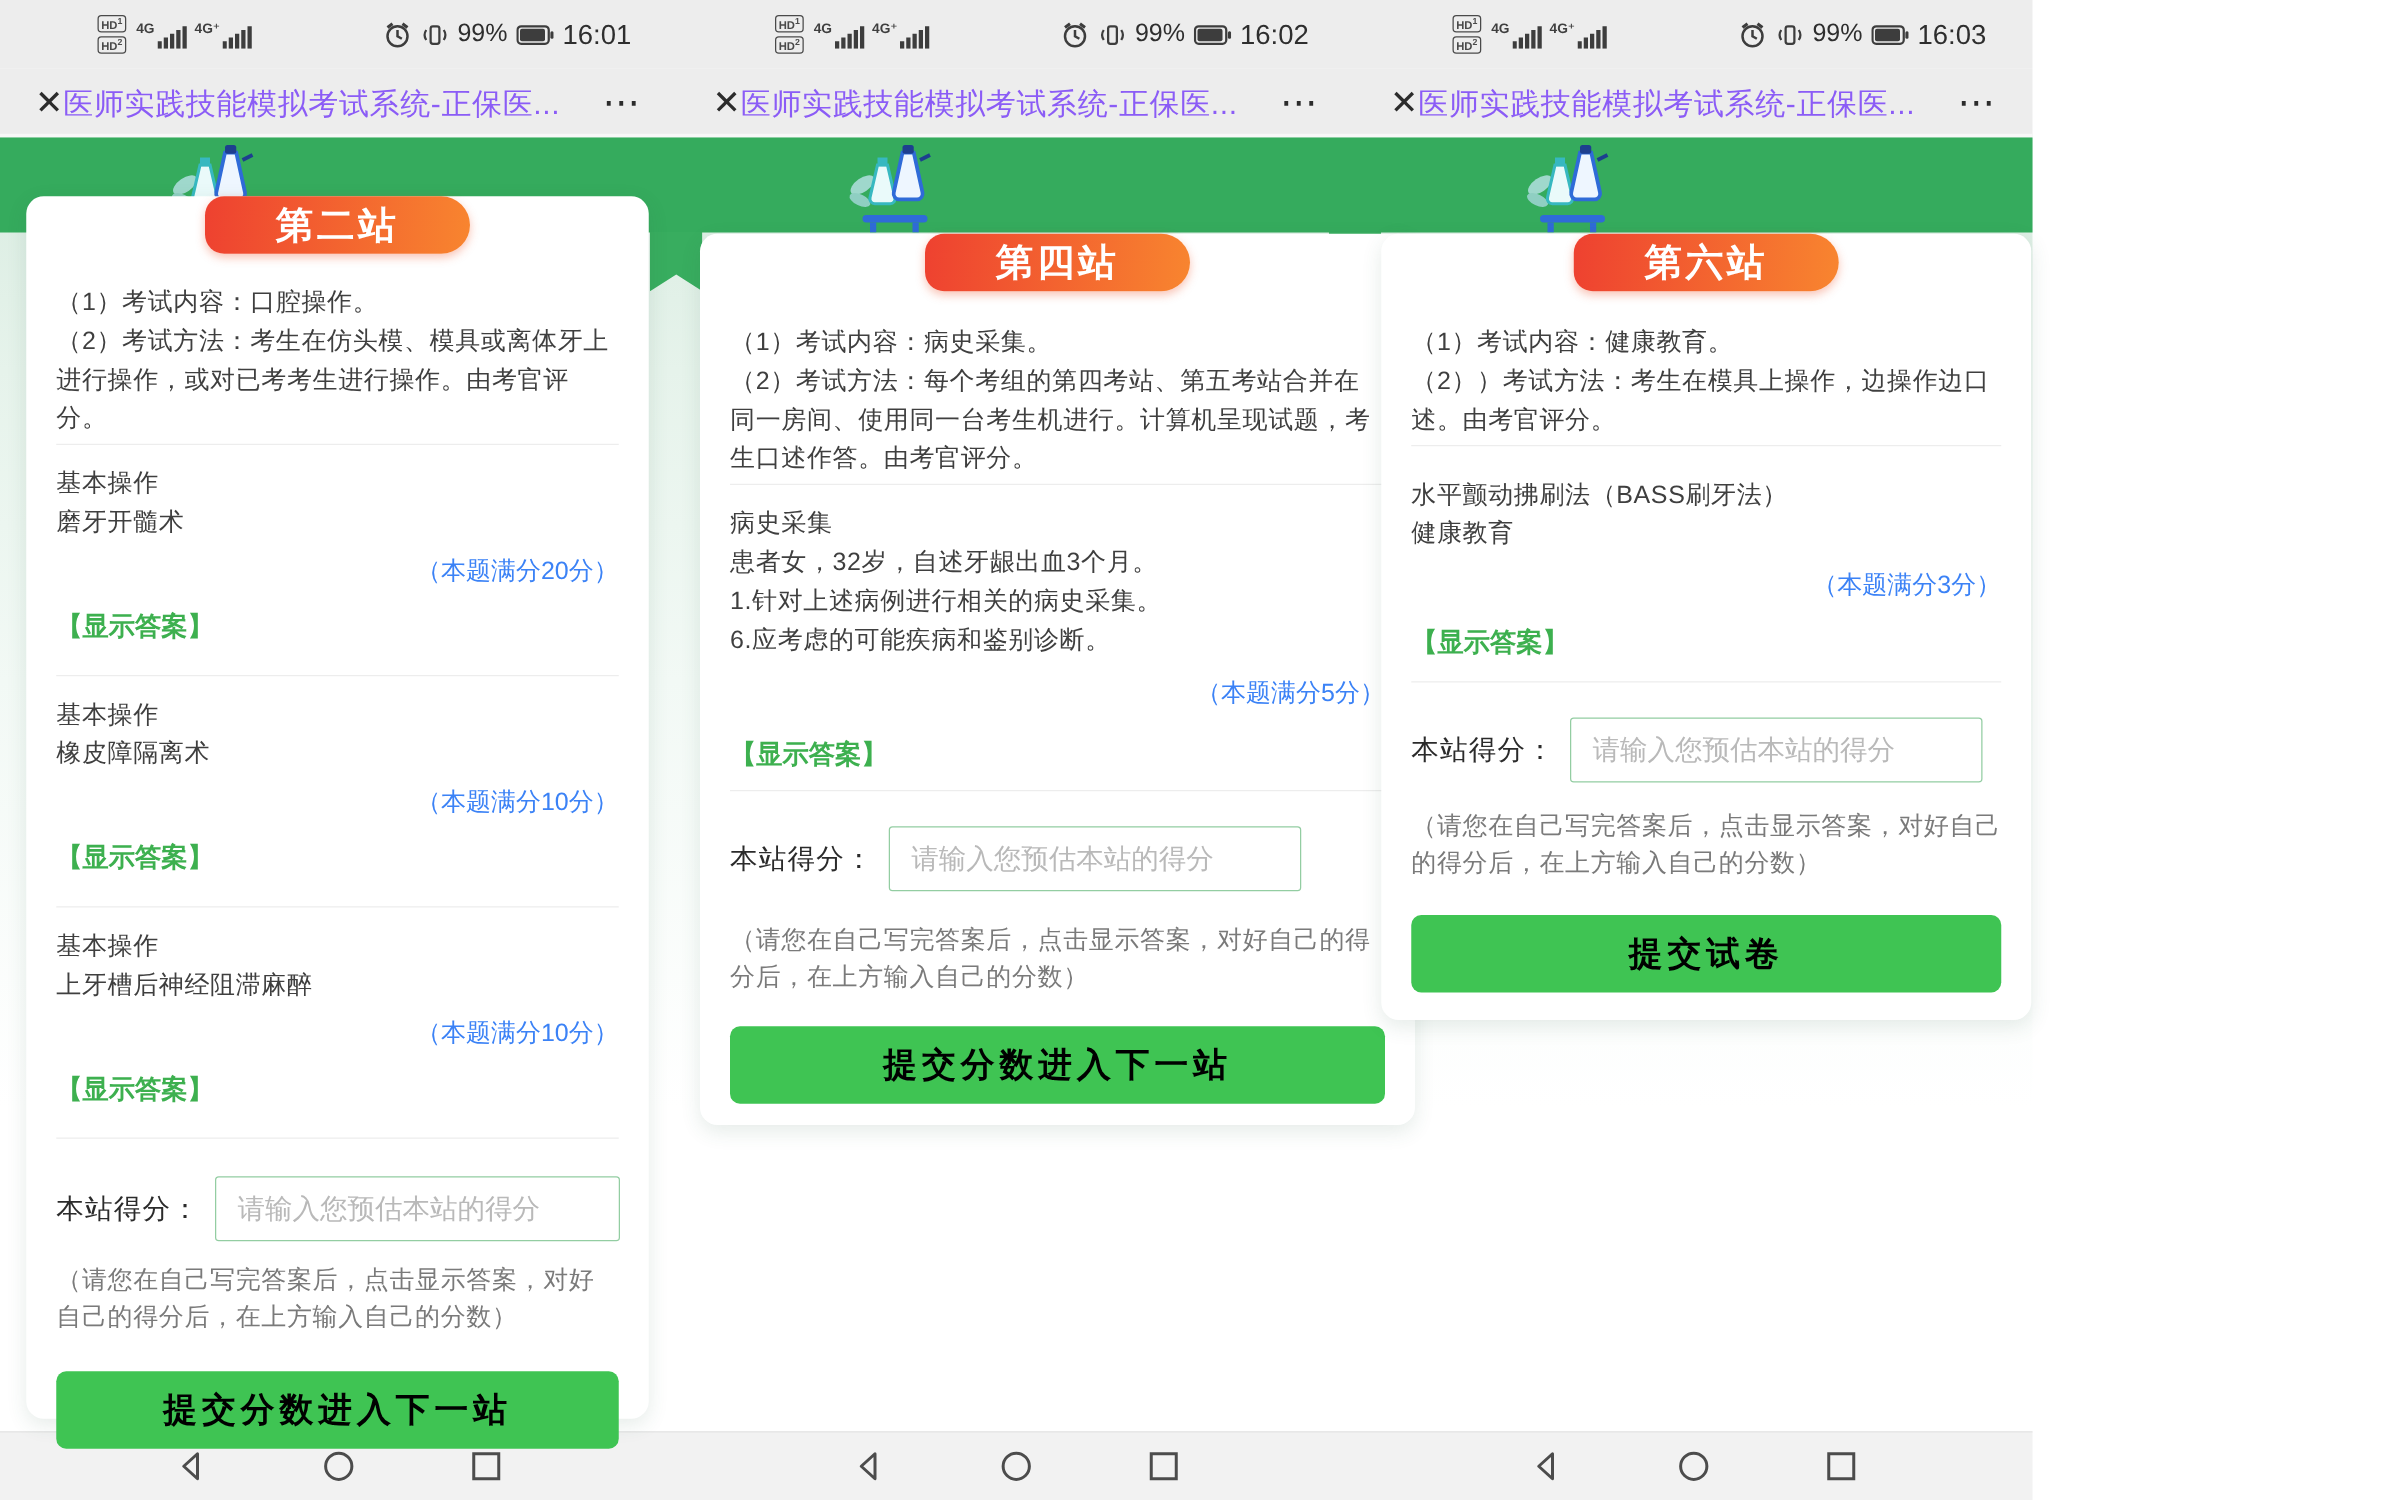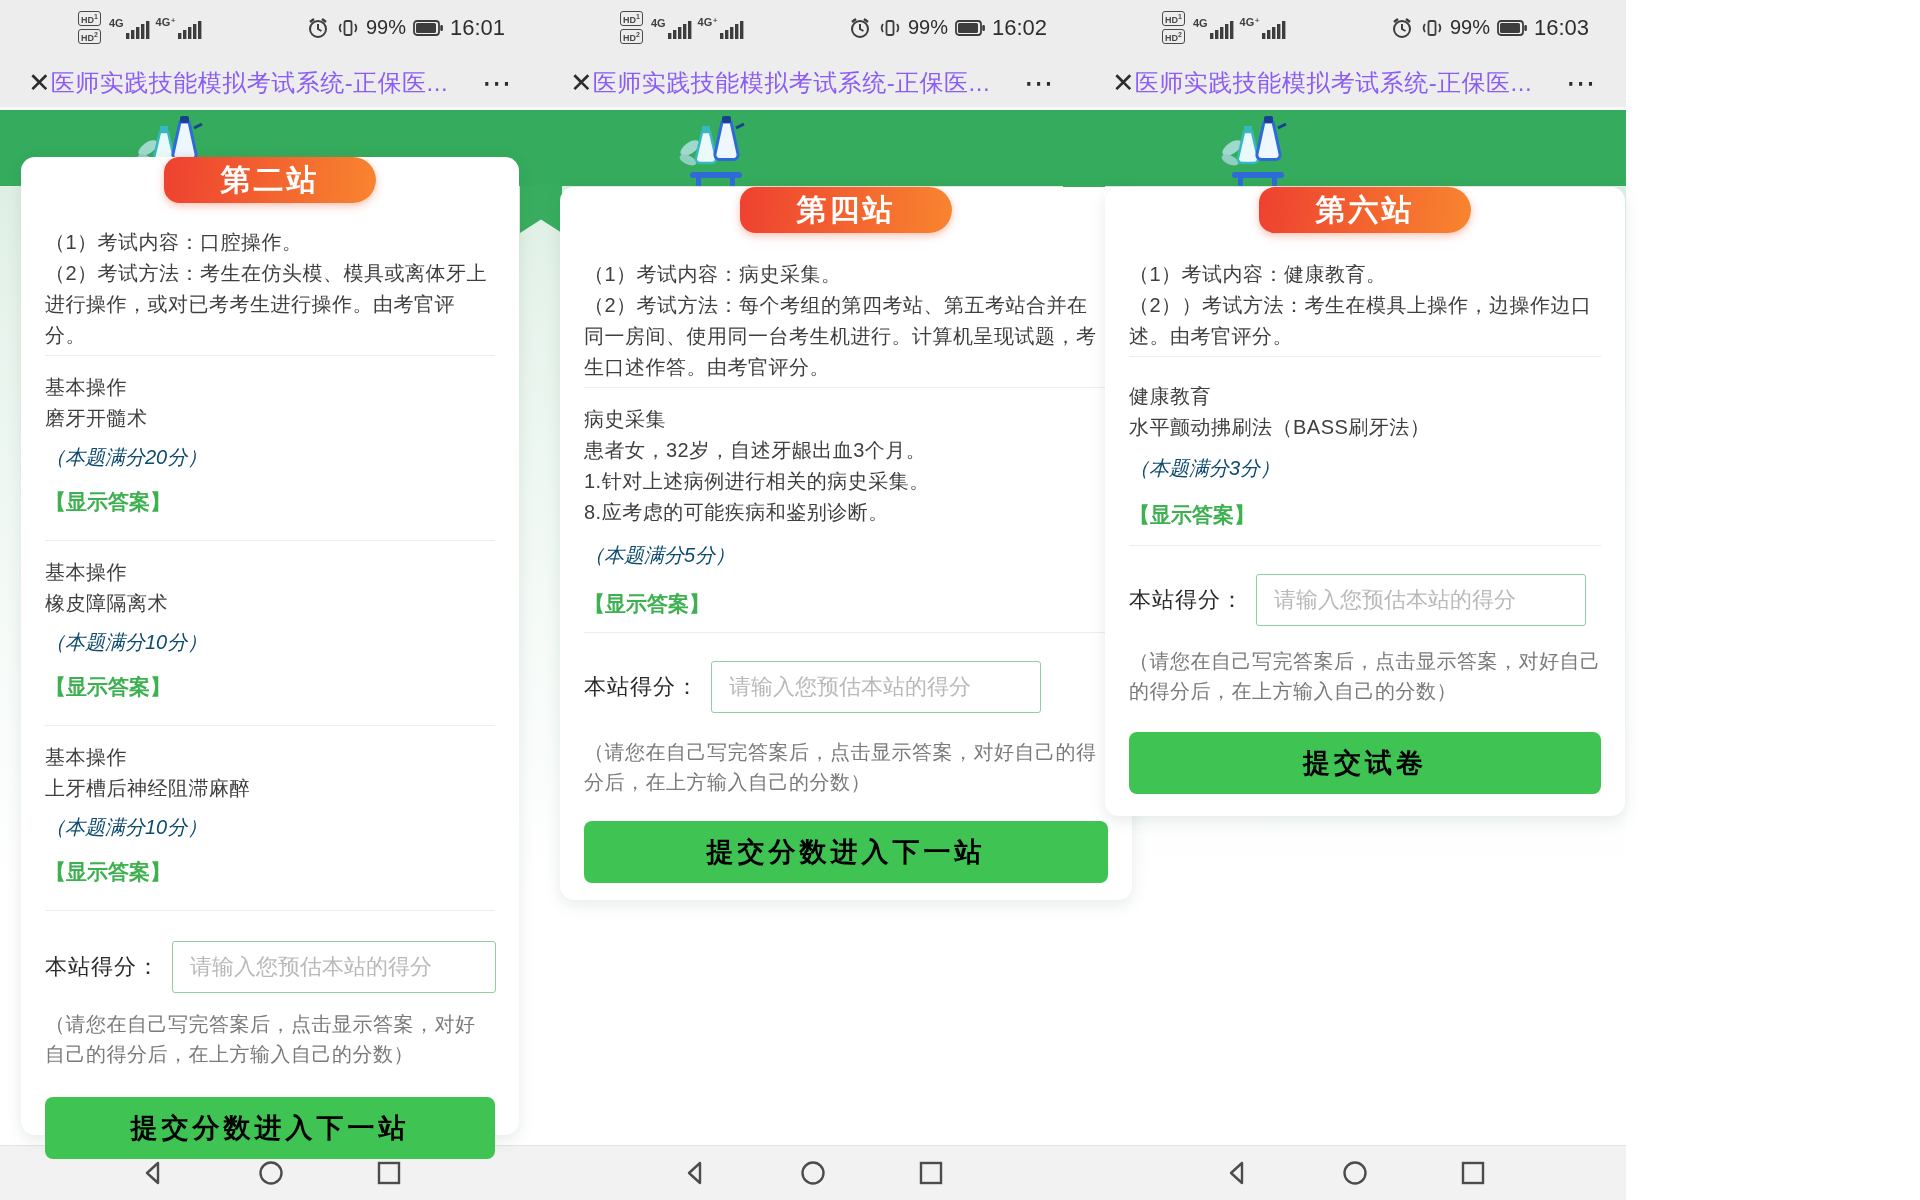--- a/index.html
+++ b/index.html
@@ -41,21 +41,21 @@
 
   
   .card{position:absolute;background:#fff;border-radius:14px;box-shadow:0 5px 16px rgba(52,100,70,.12);
         padding:0 24px;box-sizing:border-box;z-index:3;}
   .badge{position:absolute;top:0;left:50%;transform:translateX(-50%);width:212px;height:46px;
         border-radius:16px 24px 24px 16px;background:linear-gradient(95deg,#ee4130 0%,#f8852f 100%);
         display:flex;align-items:center;justify-content:center;color:#fff;font-size:30px;font-weight:700;letter-spacing:3px;
         box-shadow:0 3px 8px rgba(238,80,40,.35);}
   .t{font-size:20px;line-height:31px;color:#3f3f3f;margin:0;letter-spacing:0.5px;}
   .hrline{border:none;border-top:1px solid #ededed;margin:0;}
-  .score{font-size:20px;line-height:30px;color:#0c4a6e;text-align:left;margin:0;font-style:italic;}
+  .score{font-size:20px;line-height:30px;color:#3b82f6;text-align:right;margin:0;}
   .ans{font-size:21px;line-height:31px;font-weight:700;color:#3db04f;cursor:pointer;margin:0;}
   .srow{display:flex;align-items:center;}
   .slabel{font-size:22px;color:#2b2b2b;letter-spacing:1px;white-space:nowrap;}
   .sinput{height:52px;border:1px solid #93cda2;border-radius:3px;font-size:22px;padding:0 17px;color:#333;
         background:#fff;width:330px;margin-left:12px;box-sizing:border-box;outline:none;
         font-family:"Liberation Sans","DejaVu Sans",sans-serif;}
   .sinput::placeholder{color:#b9b9b9;}
   .hint{font-size:20px;line-height:30px;color:#7a7a7a;margin:0;letter-spacing:0.5px;}
   .btn{display:block;width:100%;height:62px;border:none;border-radius:8px;background:#3fc453;color:#000000;
        font-size:27px;font-weight:700;letter-spacing:4px;cursor:pointer;
@@ -272,21 +272,21 @@
     <div class="card" style="left:18px;top:187px;width:572px;height:713px;">
       <div class="badge">第四站</div>
       <p class="t" style="margin-top:72px;">（1）考试内容：病史采集。</p>
       <p class="t">（2）考试方法：每个考组的第四考站、第五考站合并在同一房间、使用同一台考生机进行。计算机呈现试题，考生口述作答。由考官评分。</p>
       <hr class="hrline" style="margin-top:4px;">
 
       <div style="padding-top:16px;">
         <p class="t">病史采集</p>
         <p class="t">患者女，32岁，自述牙龈出血3个月。</p>
         <p class="t">1.针对上述病例进行相关的病史采集。</p>
-        <p class="t">8.应考虑的可能疾病和鉴别诊断。</p>
+        <p class="t">6.应考虑的可能疾病和鉴别诊断。</p>
         <p class="score" style="margin-top:12px;">（本题满分5分）</p>
         <p class="ans" style="margin-top:18px;">【显示答案】</p>
       </div>
       <hr class="hrline" style="margin-top:13px;">
 
       <div class="srow" style="margin-top:28px;">
         <span class="slabel">本站得分：</span>
         <input class="sinput" type="text" placeholder="请输入您预估本站的得分" style="">
       </div>
       <p class="hint" style="margin-top:24px;">（请您在自己写完答案后，点击显示答案，对好自己的得分后，在上方输入自己的分数）</p>
@@ -376,22 +376,22 @@
       <rect x="52" y="64" width="5" height="8" fill="#2f6bd8"></rect>
     </svg>
 
     <div class="card" style="left:21px;top:187px;width:520px;height:629px;">
       <div class="badge">第六站</div>
       <p class="t" style="margin-top:72px;">（1）考试内容：健康教育。</p>
       <p class="t">（2））考试方法：考生在模具上操作，边操作边口述。由考官评分。</p>
       <hr class="hrline" style="margin-top:4px;">
 
       <div style="padding-top:24px;">
+        <p class="t">水平颤动拂刷法（BASS刷牙法）</p>
         <p class="t">健康教育</p>
-        <p class="t">水平颤动拂刷法（BASS刷牙法）</p>
         <p class="score" style="margin-top:10px;">（本题满分3分）</p>
         <p class="ans" style="margin-top:16px;">【显示答案】</p>
       </div>
       <hr class="hrline" style="margin-top:15px;">
 
       <div class="srow" style="margin-top:28px;">
         <span class="slabel">本站得分：</span>
         <input class="sinput" type="text" placeholder="请输入您预估本站的得分" style="">
       </div>
       <p class="hint" style="margin-top:20px;">（请您在自己写完答案后，点击显示答案，对好自己的得分后，在上方输入自己的分数）</p>

